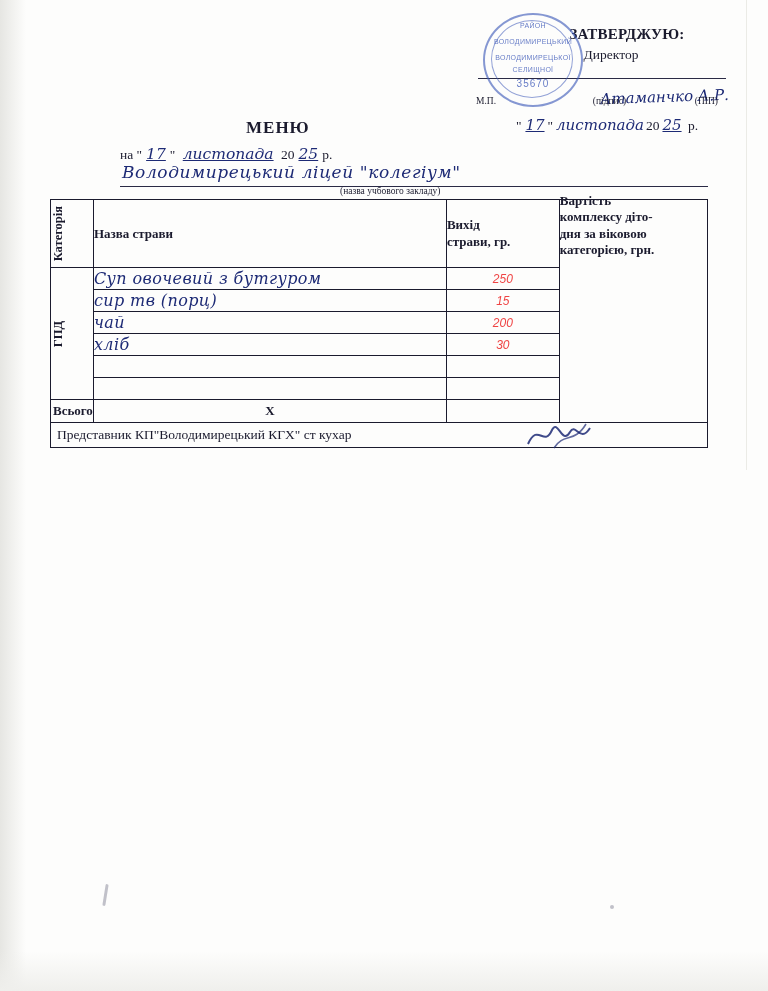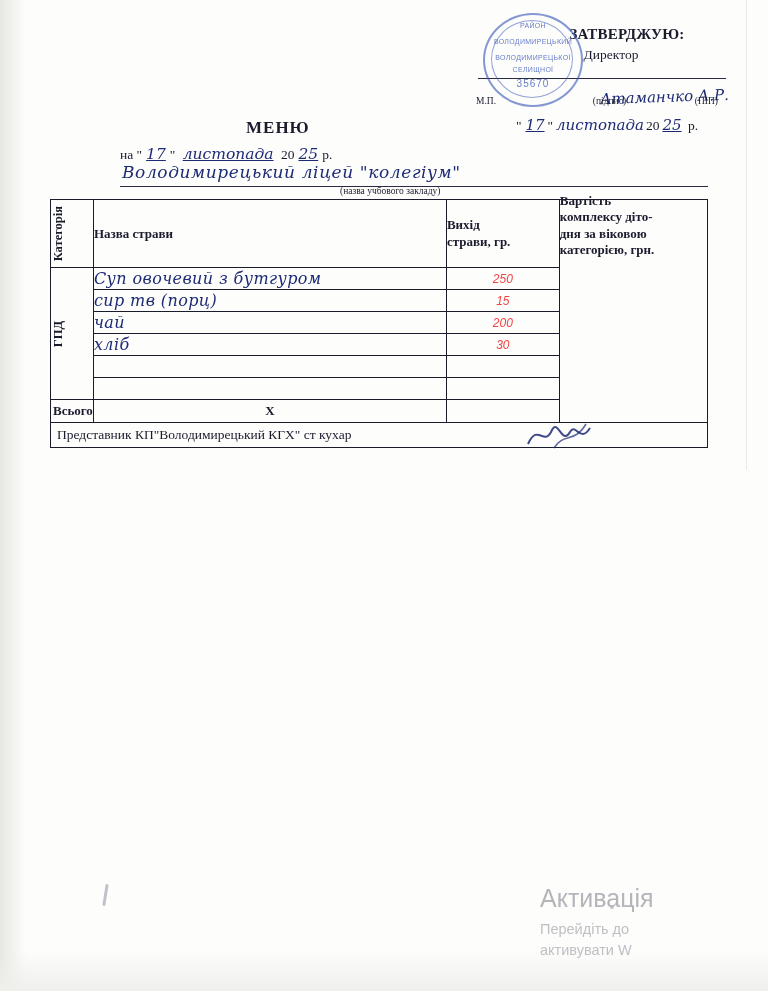--- a/index.html
+++ b/index.html
@@ -424,19 +424,14 @@
     </table>
 
   <svg class="sign-scribble" viewBox="0 0 70 34">
     <path d="M4 26 C14 4, 20 30, 28 12 C34 0, 38 28, 46 14 C52 4, 56 26, 66 10" stroke="#1d2a75" stroke-width="2" fill="none" opacity=".85"></path>
     <path d="M30 30 C40 14, 50 26, 62 6" stroke="#1d2a75" stroke-width="1.6" fill="none" opacity=".7"></path>
   </svg>
 
   <div class="pencil1"></div>
   <div class="pencil2"></div>
 
-  <div class="activate">
-    <div class="line1">Активація</div>
-    <div class="line2">Перейдіть до</div>
-    <div class="line3">активувати W</div>
-  </div>
 
 </div>
 
 </body></html>

